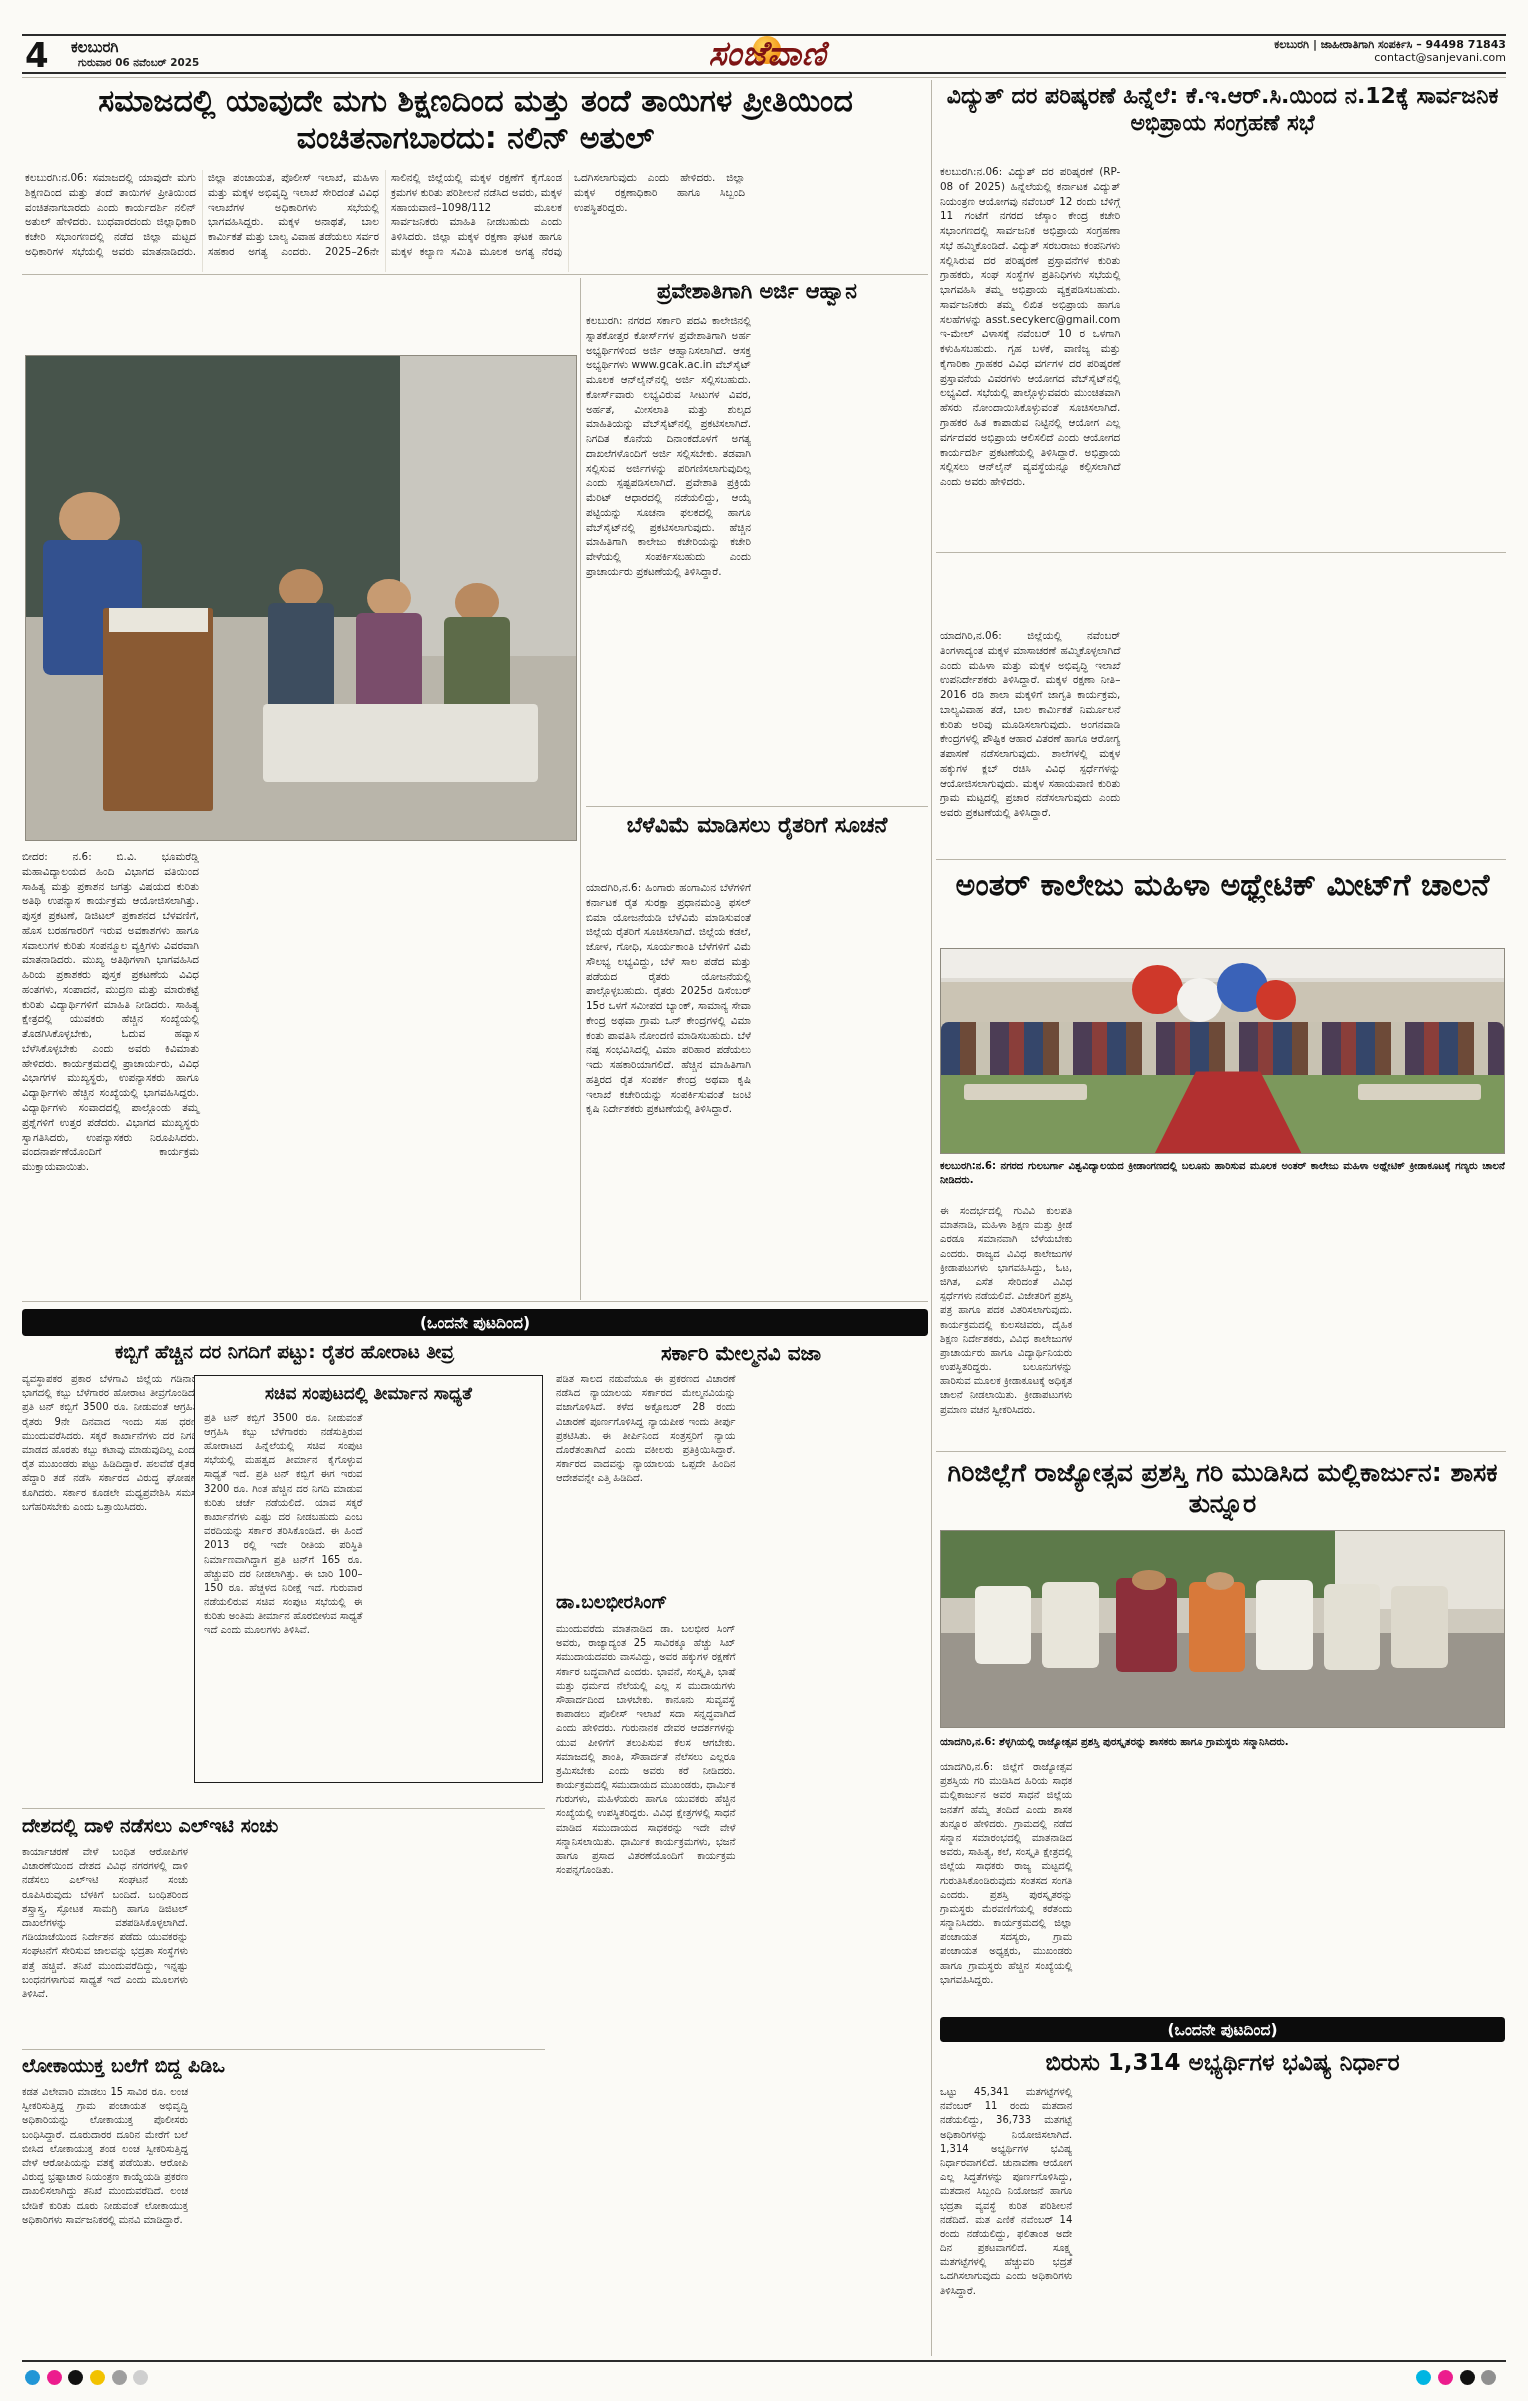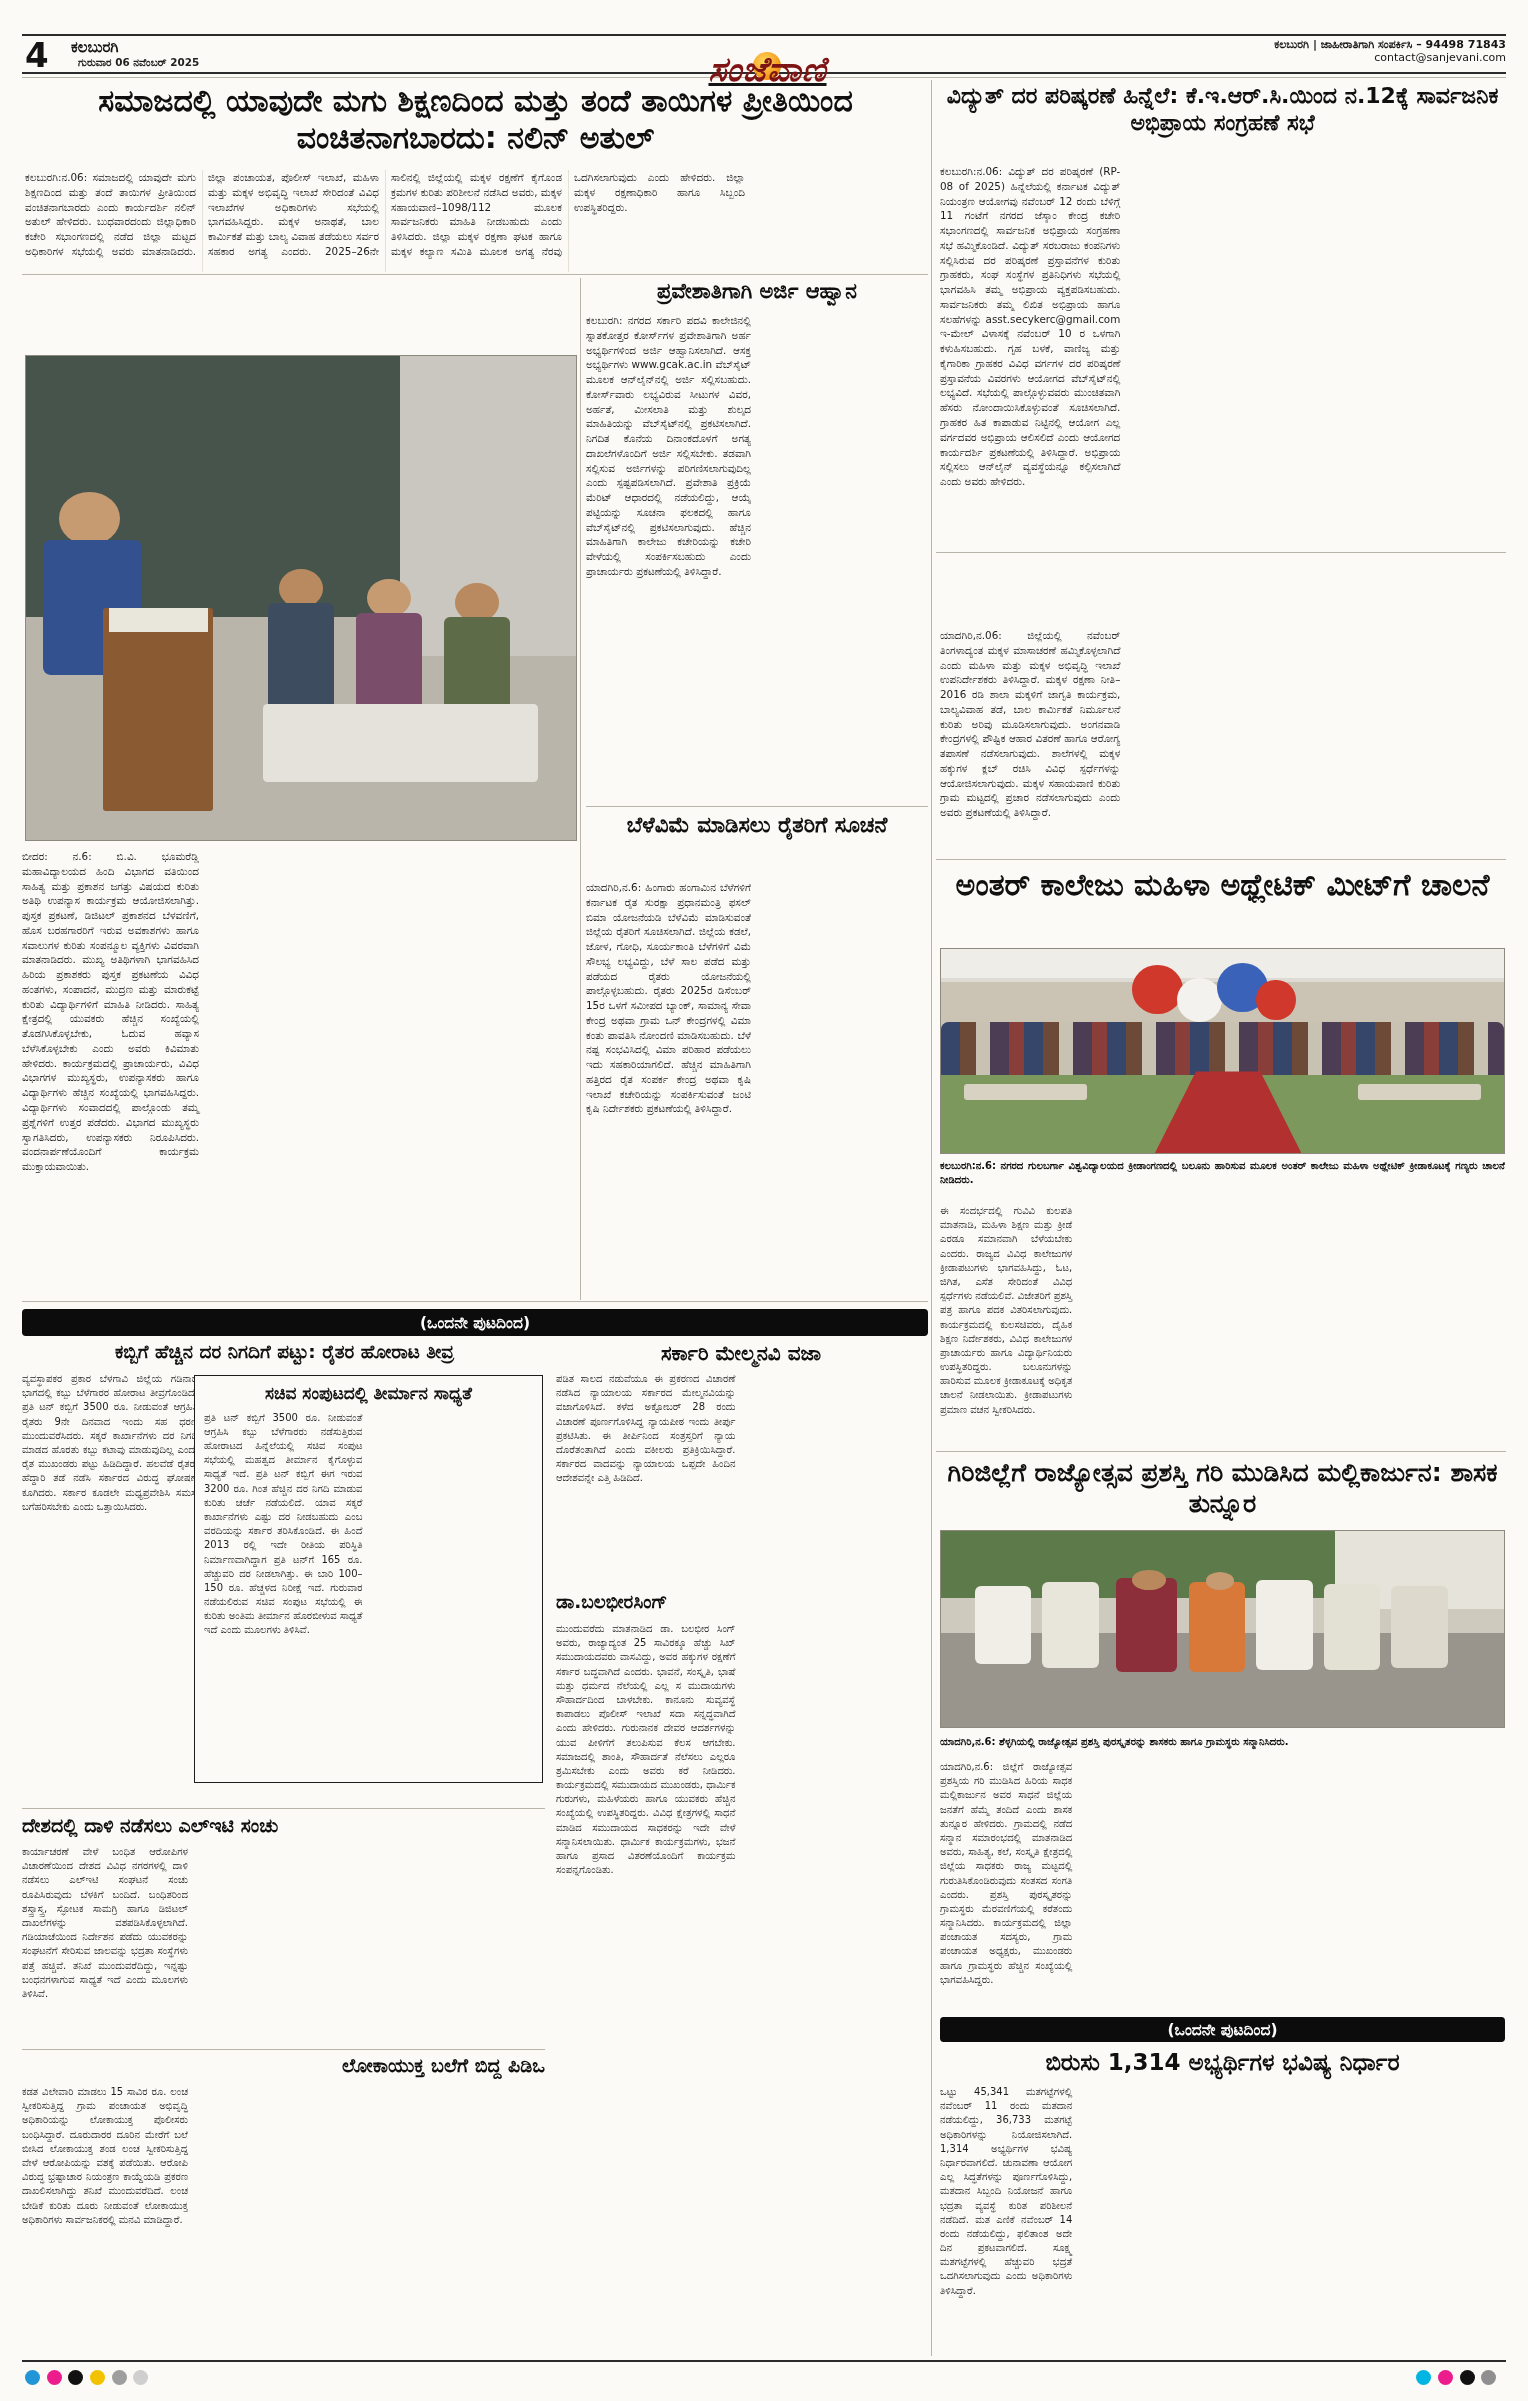--- a/index.html
+++ b/index.html
@@ -46,21 +46,21 @@
 <div class="sheet">
 
   <div class="rule dark abs" style="left:22px;top:34px;width:1484px;height:1.5px;"></div>
 
   <div class="abs pageno" style="left:25px;top:35px;">4</div>
   <div class="abs" style="left:71px;top:38px;">
     <div class="ed-name">ಕಲಬುರಗಿ</div>
     <div class="ed-date">ಗುರುವಾರ 06 ನವೆಂಬರ್ 2025</div>
   </div>
 
-  <div class="abs" style="left:642px;top:49px;width:251px;height:38px;text-decoration:underline;">
+  <div class="abs" style="left:642px;top:33px;width:251px;height:38px;">
     <div class="sun" style="left:111px;top:3px;"></div>
     <div class="masthead">ಸಂಜೆವಾಣಿ</div>
   </div>
 
   <div class="abs" style="right:22px;top:38px;width:384px;">
     <div class="contact-line">ಕಲಬುರಗಿ  |  ಜಾಹೀರಾತಿಗಾಗಿ ಸಂಪರ್ಕಿಸಿ – 94498 71843</div>
     <div class="contact-mail">contact@sanjevani.com</div>
   </div>
 
   <div class="rule dark abs" style="left:22px;top:72px;width:1484px;height:2.2px;"></div>
@@ -138,21 +138,21 @@
 
   <div class="abs hl center" style="left:556px;top:1341px;width:370px;height:25px;font-size:20px;">ಸರ್ಕಾರಿ ಮೇಲ್ಮನವಿ ವಜಾ</div>
   <div class="abs bt" style="left:556px;top:1372px;width:371px;height:213px;column-count:2;font-size:10px;">ಪಡಿತ ಸಾಲದ ನಡುವೆಯೂ ಈ ಪ್ರಕರಣದ ವಿಚಾರಣೆ ನಡೆಸಿದ ನ್ಯಾಯಾಲಯ ಸರ್ಕಾರದ ಮೇಲ್ಮನವಿಯನ್ನು ವಜಾಗೊಳಿಸಿದೆ. ಕಳೆದ ಅಕ್ಟೋಬರ್ 28 ರಂದು ವಿಚಾರಣೆ ಪೂರ್ಣಗೊಳಿಸಿದ್ದ ನ್ಯಾಯಪೀಠ ಇಂದು ತೀರ್ಪು ಪ್ರಕಟಿಸಿತು. ಈ ತೀರ್ಪಿನಿಂದ ಸಂತ್ರಸ್ತರಿಗೆ ನ್ಯಾಯ ದೊರೆತಂತಾಗಿದೆ ಎಂದು ವಕೀಲರು ಪ್ರತಿಕ್ರಿಯಿಸಿದ್ದಾರೆ. ಸರ್ಕಾರದ ವಾದವನ್ನು ನ್ಯಾಯಾಲಯ ಒಪ್ಪದೇ ಹಿಂದಿನ ಆದೇಶವನ್ನೇ ಎತ್ತಿ ಹಿಡಿದಿದೆ.</div>
 
   <div class="abs subhead" style="left:556px;top:1591px;width:371px;height:25px;">ಡಾ.ಬಲಭೀರಸಿಂಗ್</div>
   <div class="abs bt" style="left:556px;top:1622px;width:371px;height:732px;column-count:2;font-size:10px;">ಮುಂದುವರೆದು ಮಾತನಾಡಿದ ಡಾ. ಬಲಭೀರ ಸಿಂಗ್ ಅವರು, ರಾಜ್ಯಾದ್ಯಂತ 25 ಸಾವಿರಕ್ಕೂ ಹೆಚ್ಚು ಸಿಖ್ ಸಮುದಾಯದವರು ವಾಸವಿದ್ದು, ಅವರ ಹಕ್ಕುಗಳ ರಕ್ಷಣೆಗೆ ಸರ್ಕಾರ ಬದ್ಧವಾಗಿದೆ ಎಂದರು. ಭಾವನೆ, ಸಂಸ್ಕೃತಿ, ಭಾಷೆ ಮತ್ತು ಧರ್ಮದ ನೆಲೆಯಲ್ಲಿ ಎಲ್ಲ ಸ ಮುದಾಯಗಳು ಸೌಹಾರ್ದದಿಂದ ಬಾಳಬೇಕು. ಕಾನೂನು ಸುವ್ಯವಸ್ಥೆ ಕಾಪಾಡಲು ಪೊಲೀಸ್ ಇಲಾಖೆ ಸದಾ ಸನ್ನದ್ಧವಾಗಿದೆ ಎಂದು ಹೇಳಿದರು. ಗುರುನಾನಕ ದೇವರ ಆದರ್ಶಗಳನ್ನು ಯುವ ಪೀಳಿಗೆಗೆ ತಲುಪಿಸುವ ಕೆಲಸ ಆಗಬೇಕು. ಸಮಾಜದಲ್ಲಿ ಶಾಂತಿ, ಸೌಹಾರ್ದತೆ ನೆಲೆಸಲು ಎಲ್ಲರೂ ಶ್ರಮಿಸಬೇಕು ಎಂದು ಅವರು ಕರೆ ನೀಡಿದರು. ಕಾರ್ಯಕ್ರಮದಲ್ಲಿ ಸಮುದಾಯದ ಮುಖಂಡರು, ಧಾರ್ಮಿಕ ಗುರುಗಳು, ಮಹಿಳೆಯರು ಹಾಗೂ ಯುವಕರು ಹೆಚ್ಚಿನ ಸಂಖ್ಯೆಯಲ್ಲಿ ಉಪಸ್ಥಿತರಿದ್ದರು. ವಿವಿಧ ಕ್ಷೇತ್ರಗಳಲ್ಲಿ ಸಾಧನೆ ಮಾಡಿದ ಸಮುದಾಯದ ಸಾಧಕರನ್ನು ಇದೇ ವೇಳೆ ಸನ್ಮಾನಿಸಲಾಯಿತು. ಧಾರ್ಮಿಕ ಕಾರ್ಯಕ್ರಮಗಳು, ಭಜನೆ ಹಾಗೂ ಪ್ರಸಾದ ವಿತರಣೆಯೊಂದಿಗೆ ಕಾರ್ಯಕ್ರಮ ಸಂಪನ್ನಗೊಂಡಿತು.</div>
 
   <div class="abs hl" style="left:22px;top:1814px;width:523px;height:25px;font-size:19px;">ದೇಶದಲ್ಲಿ ದಾಳಿ ನಡೆಸಲು ಎಲ್‌ಇಟಿ ಸಂಚು</div>
   <div class="abs bt" style="left:22px;top:1845px;width:522px;height:198px;column-count:3;font-size:10px;">ಕಾರ್ಯಾಚರಣೆ ವೇಳೆ ಬಂಧಿತ ಆರೋಪಿಗಳ ವಿಚಾರಣೆಯಿಂದ ದೇಶದ ವಿವಿಧ ನಗರಗಳಲ್ಲಿ ದಾಳಿ ನಡೆಸಲು ಎಲ್‌ಇಟಿ ಸಂಘಟನೆ ಸಂಚು ರೂಪಿಸಿರುವುದು ಬೆಳಕಿಗೆ ಬಂದಿದೆ. ಬಂಧಿತರಿಂದ ಶಸ್ತ್ರಾಸ್ತ್ರ, ಸ್ಫೋಟಕ ಸಾಮಗ್ರಿ ಹಾಗೂ ಡಿಜಿಟಲ್ ದಾಖಲೆಗಳನ್ನು ವಶಪಡಿಸಿಕೊಳ್ಳಲಾಗಿದೆ. ಗಡಿಯಾಚೆಯಿಂದ ನಿರ್ದೇಶನ ಪಡೆದು ಯುವಕರನ್ನು ಸಂಘಟನೆಗೆ ಸೇರಿಸುವ ಜಾಲವನ್ನು ಭದ್ರತಾ ಸಂಸ್ಥೆಗಳು ಪತ್ತೆ ಹಚ್ಚಿವೆ. ತನಿಖೆ ಮುಂದುವರೆದಿದ್ದು, ಇನ್ನಷ್ಟು ಬಂಧನಗಳಾಗುವ ಸಾಧ್ಯತೆ ಇದೆ ಎಂದು ಮೂಲಗಳು ತಿಳಿಸಿವೆ.</div>
 
-  <div class="abs hl" style="left:22px;top:2054px;width:523px;height:25px;font-size:19px;text-align:right;">ಲೋಕಾಯುಕ್ತ ಬಲೆಗೆ ಬಿದ್ದ ಪಿಡಿಒ</div>
+  <div class="abs hl" style="left:22px;top:2054px;width:523px;height:25px;font-size:19px;">ಲೋಕಾಯುಕ್ತ ಬಲೆಗೆ ಬಿದ್ದ ಪಿಡಿಒ</div>
   <div class="abs bt" style="left:22px;top:2085px;width:522px;height:269px;column-count:3;font-size:10px;">ಕಡತ ವಿಲೇವಾರಿ ಮಾಡಲು 15 ಸಾವಿರ ರೂ. ಲಂಚ ಸ್ವೀಕರಿಸುತ್ತಿದ್ದ ಗ್ರಾಮ ಪಂಚಾಯತ ಅಭಿವೃದ್ಧಿ ಅಧಿಕಾರಿಯನ್ನು ಲೋಕಾಯುಕ್ತ ಪೊಲೀಸರು ಬಂಧಿಸಿದ್ದಾರೆ. ದೂರುದಾರರ ದೂರಿನ ಮೇರೆಗೆ ಬಲೆ ಬೀಸಿದ ಲೋಕಾಯುಕ್ತ ತಂಡ ಲಂಚ ಸ್ವೀಕರಿಸುತ್ತಿದ್ದ ವೇಳೆ ಆರೋಪಿಯನ್ನು ವಶಕ್ಕೆ ಪಡೆಯಿತು. ಆರೋಪಿ ವಿರುದ್ಧ ಭ್ರಷ್ಟಾಚಾರ ನಿಯಂತ್ರಣ ಕಾಯ್ದೆಯಡಿ ಪ್ರಕರಣ ದಾಖಲಿಸಲಾಗಿದ್ದು ತನಿಖೆ ಮುಂದುವರೆದಿದೆ. ಲಂಚ ಬೇಡಿಕೆ ಕುರಿತು ದೂರು ನೀಡುವಂತೆ ಲೋಕಾಯುಕ್ತ ಅಧಿಕಾರಿಗಳು ಸಾರ್ವಜನಿಕರಲ್ಲಿ ಮನವಿ ಮಾಡಿದ್ದಾರೆ.</div>
 
   <div class="abs hl center" style="left:940px;top:1458px;width:565px;height:68px;font-size:25px;">ಗಿರಿಜಿಲ್ಲೆಗೆ ರಾಜ್ಯೋತ್ಸವ ಪ್ರಶಸ್ತಿ ಗರಿ ಮುಡಿಸಿದ ಮಲ್ಲಿಕಾರ್ಜುನ: ಶಾಸಕ ತುನ್ನೂರ</div>
 
   <div class="photo" style="left:940px;top:1530px;width:565px;height:198px;background:linear-gradient(#5d7a4a 0 34%,#cfcabe 34% 52%,#9a958c 52% 100%);">
     <div class="ph-shape" style="right:0;top:0;width:30%;height:40%;background:#e6e3da;"></div>
     <div class="ph-shape" style="left:6%;top:28%;width:10%;height:40%;border-radius:6px;background:#f0eee6;"></div>
     <div class="ph-shape" style="left:18%;top:26%;width:10%;height:44%;border-radius:6px;background:#e8e5da;"></div>
     <div class="ph-shape" style="left:31%;top:24%;width:11%;height:48%;border-radius:6px;background:#8c2f3a;"></div>
     <div class="ph-shape" style="left:44%;top:26%;width:10%;height:46%;border-radius:6px;background:#d8793a;"></div>

